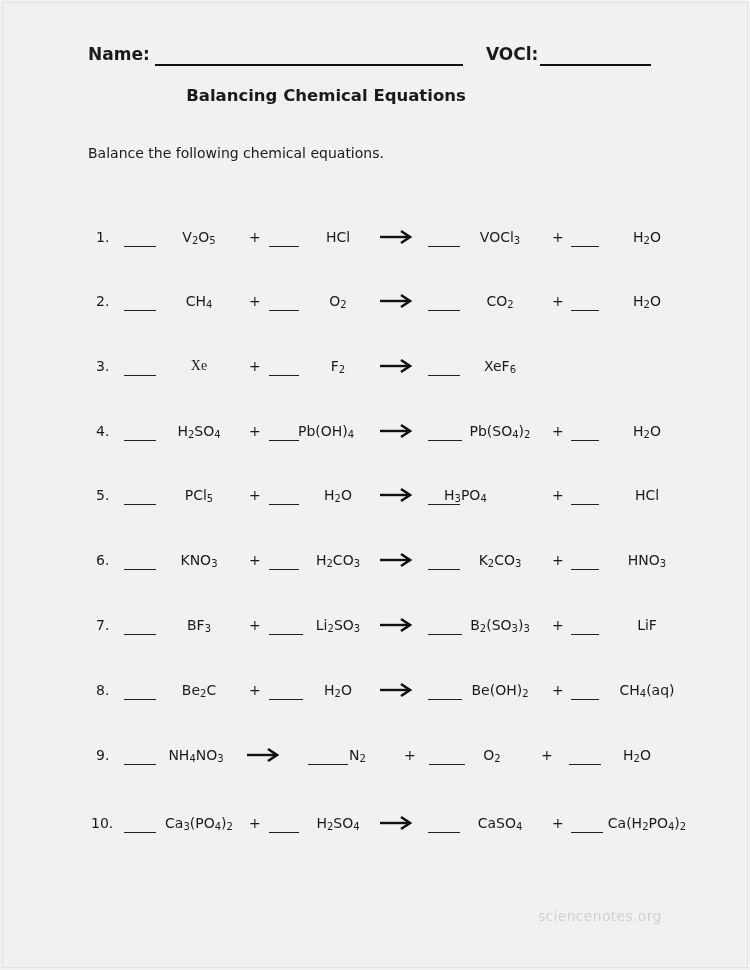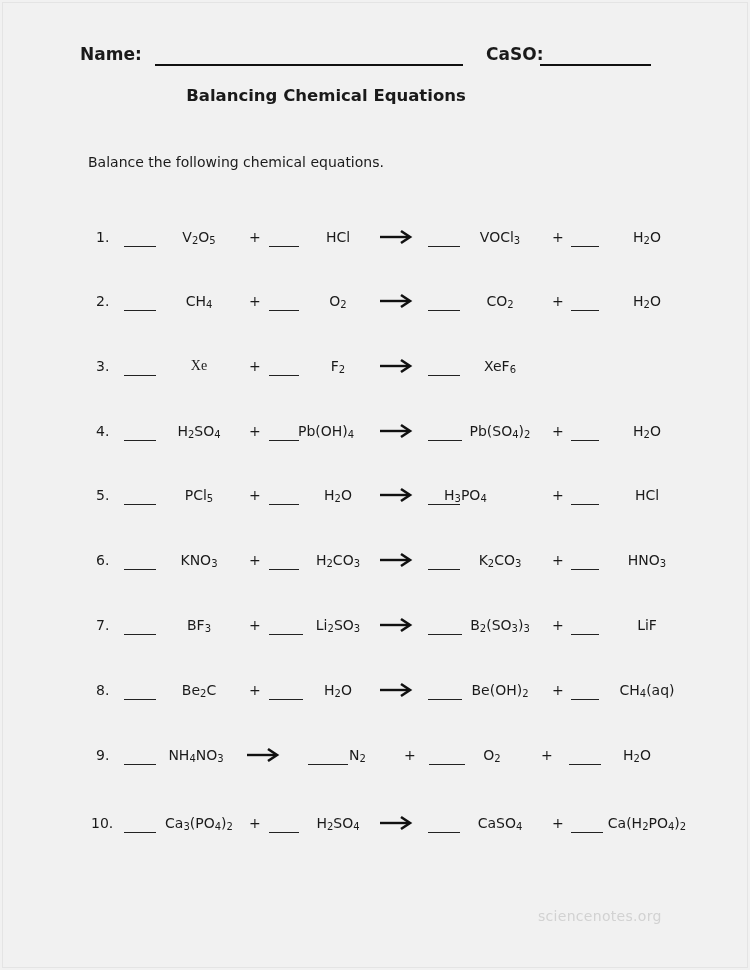--- a/index.html
+++ b/index.html
@@ -14,38 +14,37 @@
       overflow: hidden;
       font-family: "DejaVu Sans", "Liberation Sans", sans-serif;
       color: #1a1a1a;
     }
     .page-border {
       position: absolute;
       left: 2px; top: 2px; right: 2px; bottom: 2px;
       border: 1px solid #e4e4e4;
       pointer-events: none;
     }
-    .name-label { position: absolute; left: 80px; top: 44px; font-weight: bold; font-size: 17px; }
+    .name-label { position: absolute; left: 88px; top: 44px; font-weight: bold; font-size: 17px; }
     .name-line { position: absolute; left: 155px; top: 64px; width: 308px; height: 2px; background: #111; }
     .date-label { position: absolute; left: 486px; top: 44px; font-weight: bold; font-size: 17px; }
     .date-line { position: absolute; left: 540px; top: 64px; width: 111px; height: 2px; background: #111; }
     .title {
       position: absolute;
       top: 86px;
       left: 0; width: 652px;
       text-align: center;
       font-weight: bold;
       font-size: 16.5px;
     }
     .instructions {
       position: absolute;
       top: 145px;
       left: 88px;
       font-size: 14px;
-      margin-top: 9px;
     }
     .eq-row {
       position: absolute;
       left: 0;
       width: 750px;
       height: 30px;
       font-size: 14px;
     }
     .eq-row > * {
       position: absolute;
@@ -80,21 +79,21 @@
       letter-spacing: 0.3px;
     }
   </style>
 </head>
 <body>
 
 <div class="page-border"></div>
 
 <span class="name-label">Name:</span>
 <div class="name-line"></div>
-<span class="date-label">CaSO:</span>
+<span class="date-label">VOCl:</span>
 <div class="date-line"></div>
 
 <div class="title">Balancing Chemical Equations</div>
 <div class="instructions">Balance the following chemical equations.</div>
 
 <div id="equations">
     <div class="eq-row" style="top: 226px;">
       <span class="num" style="left: 96px;">1.</span>
       <span class="blank" style="width: 32px; left: 124px;"></span>
       <span class="formula" style="width: 80px; text-align: center; left: 159px;">V<sub>2</sub>O<sub>5</sub></span>

